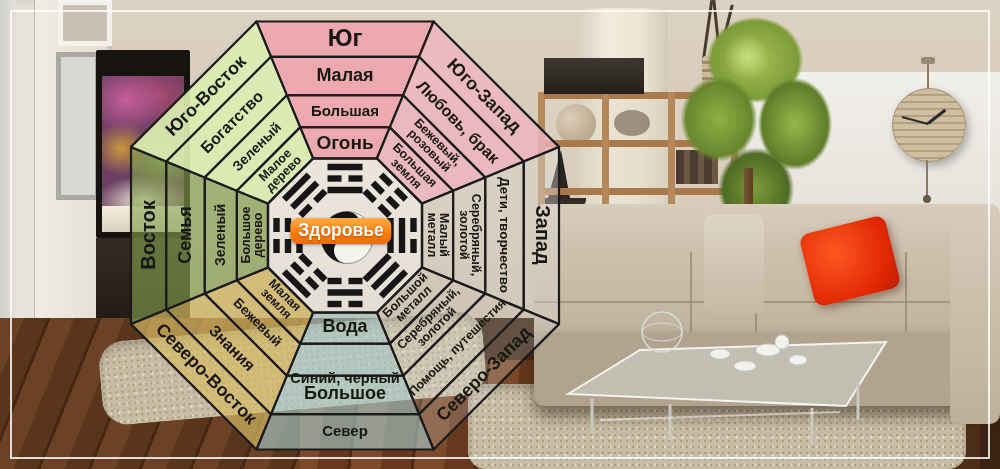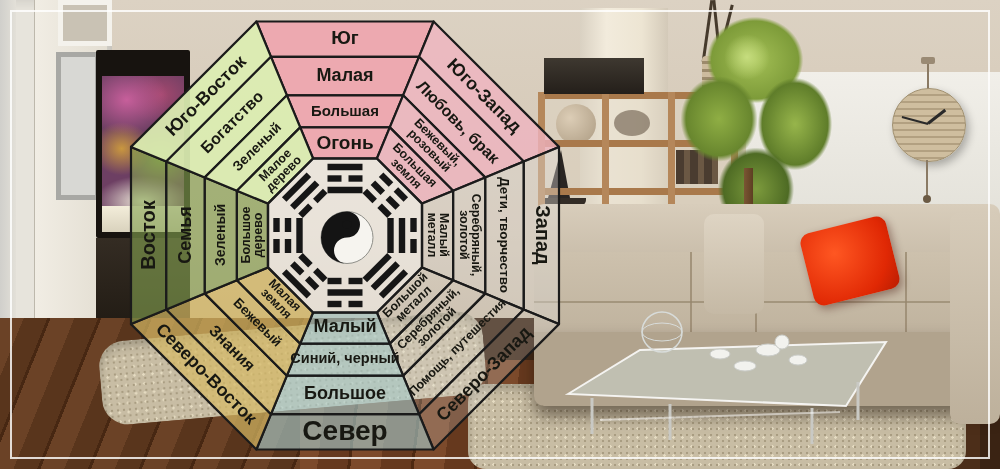--- a/index.html
+++ b/index.html
@@ -249,21 +249,21 @@
       <g transform="translate(347,237.5)">
         <circle cx="0" cy="0" r="26" fill="#f6f4ef" stroke="#8f8f89" stroke-width="1"></circle>
         <path d="M0,-26 A26,26 0 1 0 0,26 A13,13 0 1 1 0,0 A13,13 0 1 0 0,-26 Z" fill="#141414"></path>
         <circle cx="0" cy="-13" r="4.6" fill="#141414"></circle>
         <circle cx="0" cy="13" r="4.6" fill="#f6f4ef"></circle>
       </g>
     </svg>
 
   <div class="labels">
 
-    <div class="bl rot0" style="left:345px;top:38px;font-size:19px">Юг</div>
+    <div class="bl rot0" style="left:345px;top:38px;font-size:24px">Юг</div>
     <div class="bl rot0" style="left:345px;top:76px;font-size:18px">Малая</div>
     <div class="bl rot0" style="left:345px;top:111px;font-size:15px">Большая</div>
     <div class="bl rot0" style="left:345px;top:143px;font-size:19px">Огонь</div>
 
     <div class="bl rot45" style="left:484px;top:96px;font-size:18px">Юго-Запад</div>
     <div class="bl rot45" style="left:458px;top:122px;font-size:16px">Любовь, брак</div>
     <div class="bl rot45" style="left:433px;top:147px;font-size:12.5px">Бежевый,
 розовый</div>
     <div class="bl rot45" style="left:410px;top:170px;font-size:12.5px">Большая
 земля</div>
@@ -275,37 +275,38 @@
     <div class="bl rot90" style="left:437px;top:235px;font-size:12.5px">Малый
 металл</div>
 
     <div class="bl rotm45" style="left:484px;top:374px;font-size:18px">Северо-Запад</div>
     <div class="bl rotm45" style="left:458px;top:348px;font-size:12.5px">Помощь, путешестия</div>
     <div class="bl rotm45" style="left:433px;top:323px;font-size:12.5px">Серебряный,
 золотой</div>
     <div class="bl rotm45" style="left:410px;top:300px;font-size:12.5px">Большой
 металл</div>
 
-    <div class="bl rot0" style="left:345px;top:431px;font-size:28px">Север</div>
+    <div class="bl rot0" style="left:345px;top:431px;font-size:15px">Север</div>
     <div class="bl rot0" style="left:345px;top:394px;font-size:18px">Большое</div>
-    <div class="bl rot0" style="left:345px;top:359px;font-size:14.5px">Синий, черный</div>
-    <div class="bl rot0" style="left:345px;top:327px;font-size:18px">Малый</div>
+    <div class="bl rot0" style="left:345px;top:379px;font-size:14.5px">Синий, черный</div>
+    <div class="bl rot0" style="left:345px;top:327px;font-size:18px">Вода</div>
 
     <div class="bl rot45" style="left:206px;top:374px;font-size:18px">Северо-Восток</div>
     <div class="bl rot45" style="left:232px;top:348px;font-size:16px">Знания</div>
     <div class="bl rot45" style="left:257px;top:323px;font-size:13.5px">Бежевый</div>
     <div class="bl rot45" style="left:280px;top:300px;font-size:12.5px">Малая
 земля</div>
 
     <div class="bl rotm90" style="left:148px;top:235px;font-size:20px">Восток</div>
     <div class="bl rotm90" style="left:186px;top:235px;font-size:18px">Семья</div>
     <div class="bl rotm90" style="left:221px;top:235px;font-size:14px">Зеленый</div>
     <div class="bl rotm90" style="left:253px;top:235px;font-size:12.5px">Большое
 дерево</div>
 
     <div class="bl rotm45" style="left:206px;top:96px;font-size:18px">Юго-Восток</div>
     <div class="bl rotm45" style="left:232px;top:122px;font-size:16px">Богатство</div>
     <div class="bl rotm45" style="left:257px;top:147px;font-size:14px">Зеленый</div>
     <div class="bl rotm45" style="left:280px;top:170px;font-size:12.5px">Малое
 дерево</div>
 
+    <div class="health">Здоровье</div>
   </div>
 </div>
 
 </body></html>

